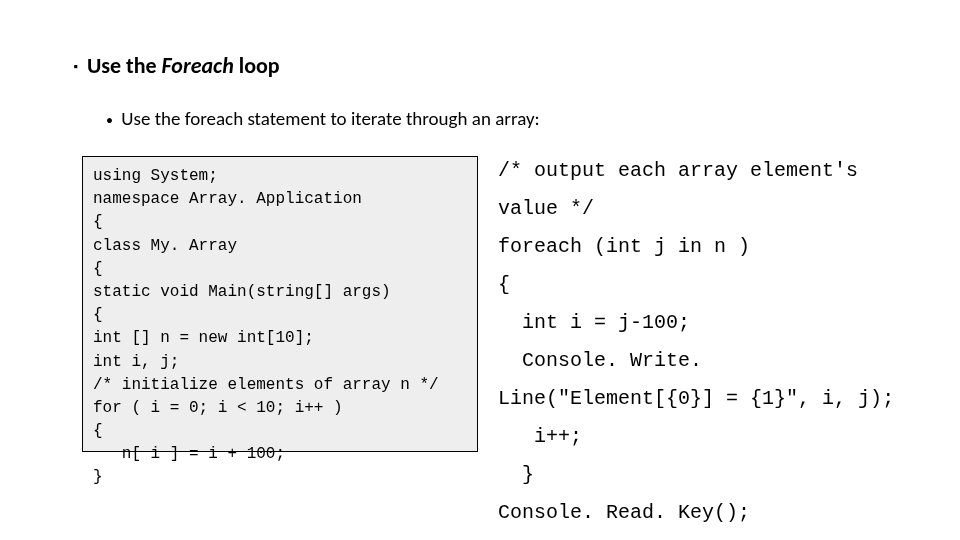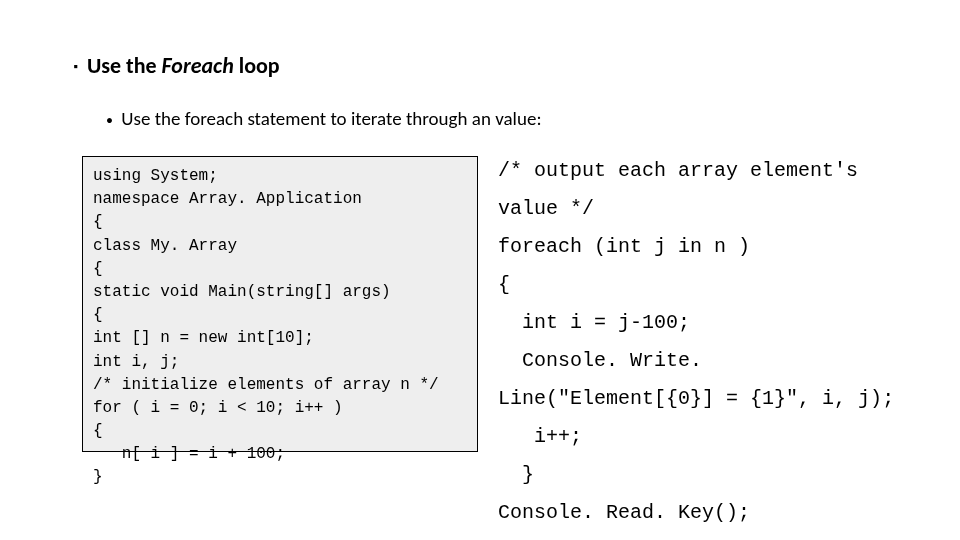--- a/index.html
+++ b/index.html
@@ -74,21 +74,21 @@
 
   <p class="title-line">
     <span class="bullet">▪</span>
     <span>Use the</span>
     <span class="italic">Foreach</span>
     <span>loop</span>
   </p>
 
   <p class="sub-bullet">
     <span class="dot">•</span>
-    <span>Use the foreach statement to iterate through an value:</span>
+    <span>Use the foreach statement to iterate through an array:</span>
   </p>
 
   <div class="columns">
     <div class="codebox left">using System;
 namespace Array. Application
 {
 class My. Array
 {
 static void Main(string[] args)
 {

